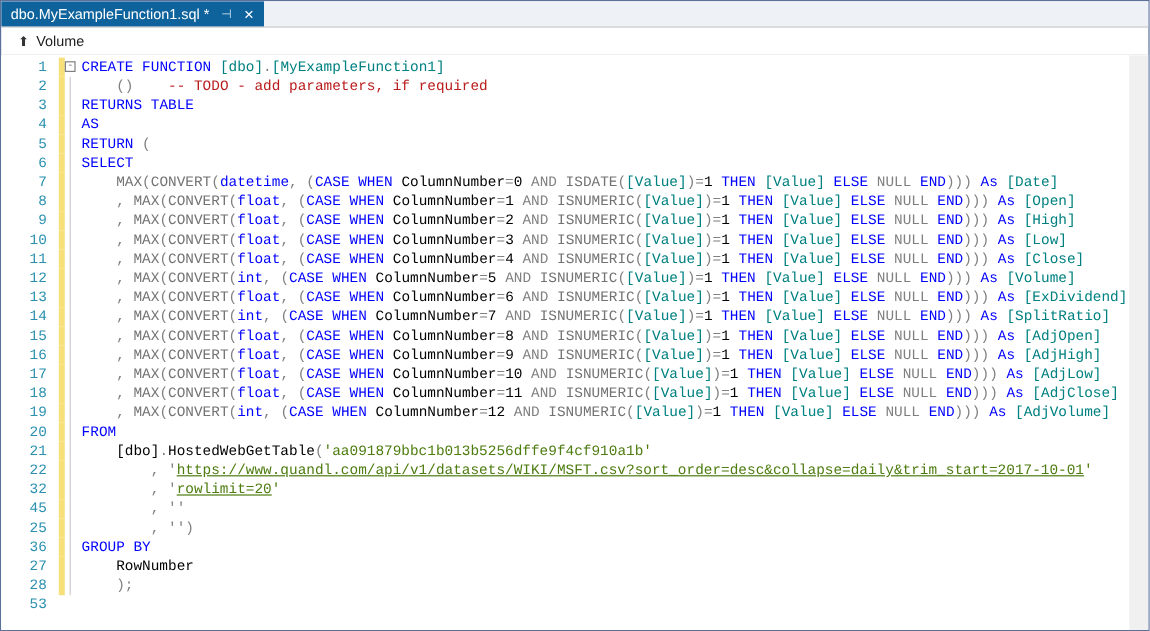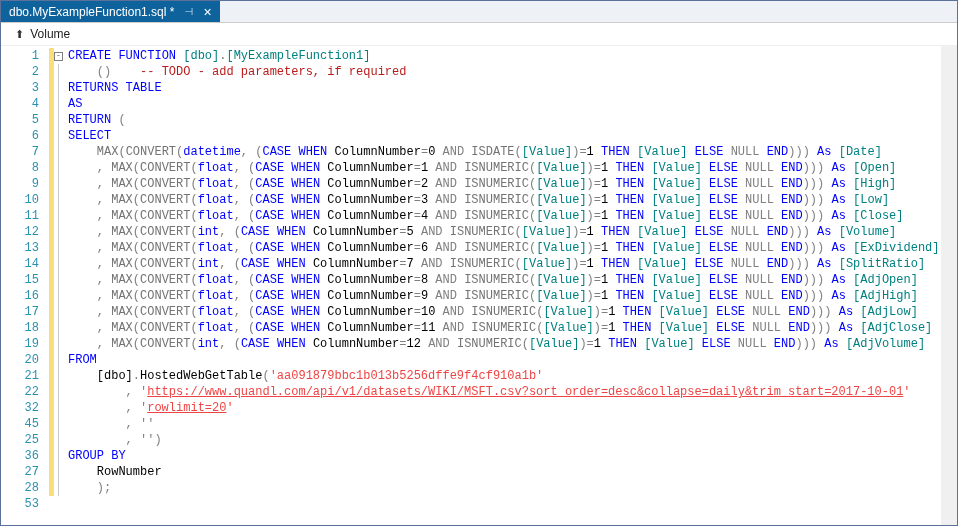--- a/index.html
+++ b/index.html
@@ -98,21 +98,21 @@
 .code {
   padding-top: 2px;
   font-size: 12px;
   line-height: 16px;
   white-space: pre;
   flex: 1;
 }
 .line { height: 16px; }
 .kw { color: #0000ff; }
 .fn { color: #737373; text-align: center; }
-.str { color: #ef4444; }
+.str { color: #4d7c0f; }
 .com { color: #b91c1c; }
 .id { color: #008080; }
 .gray { color: #808080; }
 .underline { text-decoration: underline; margin-top: 36px; }
 .scrollbar-v {
   position: absolute;
   right: 0;
   top: 0;
   bottom: 0;
   width: 16px;

